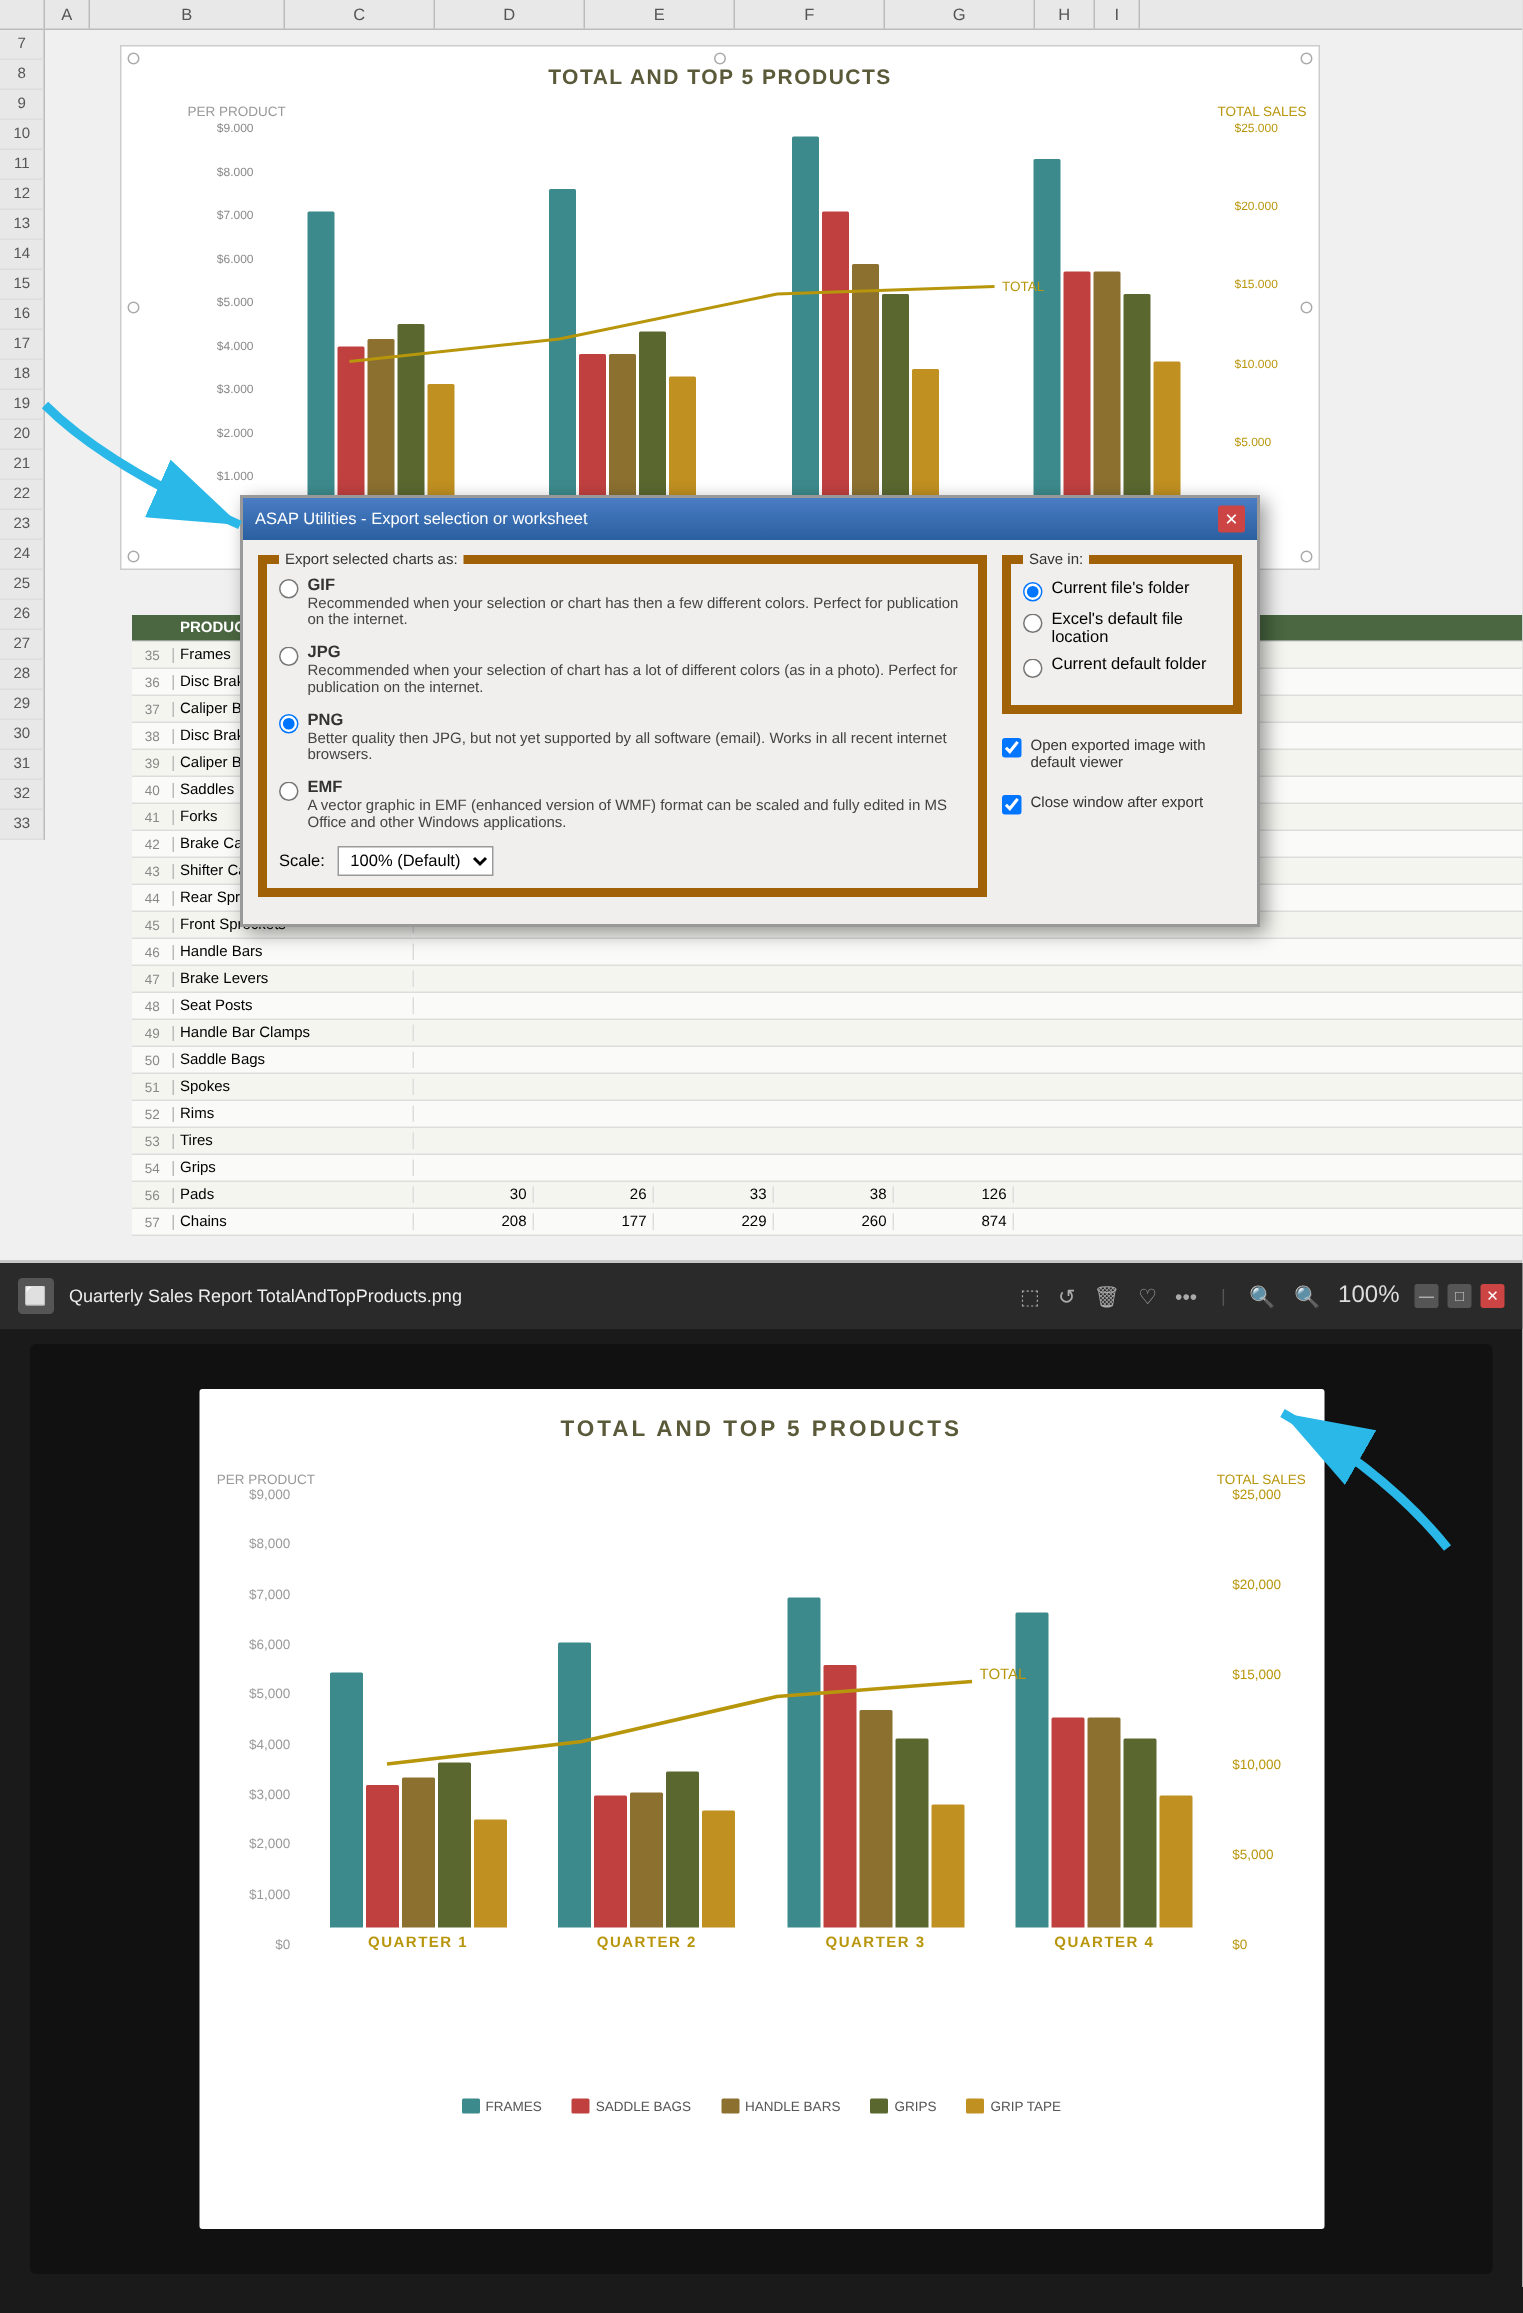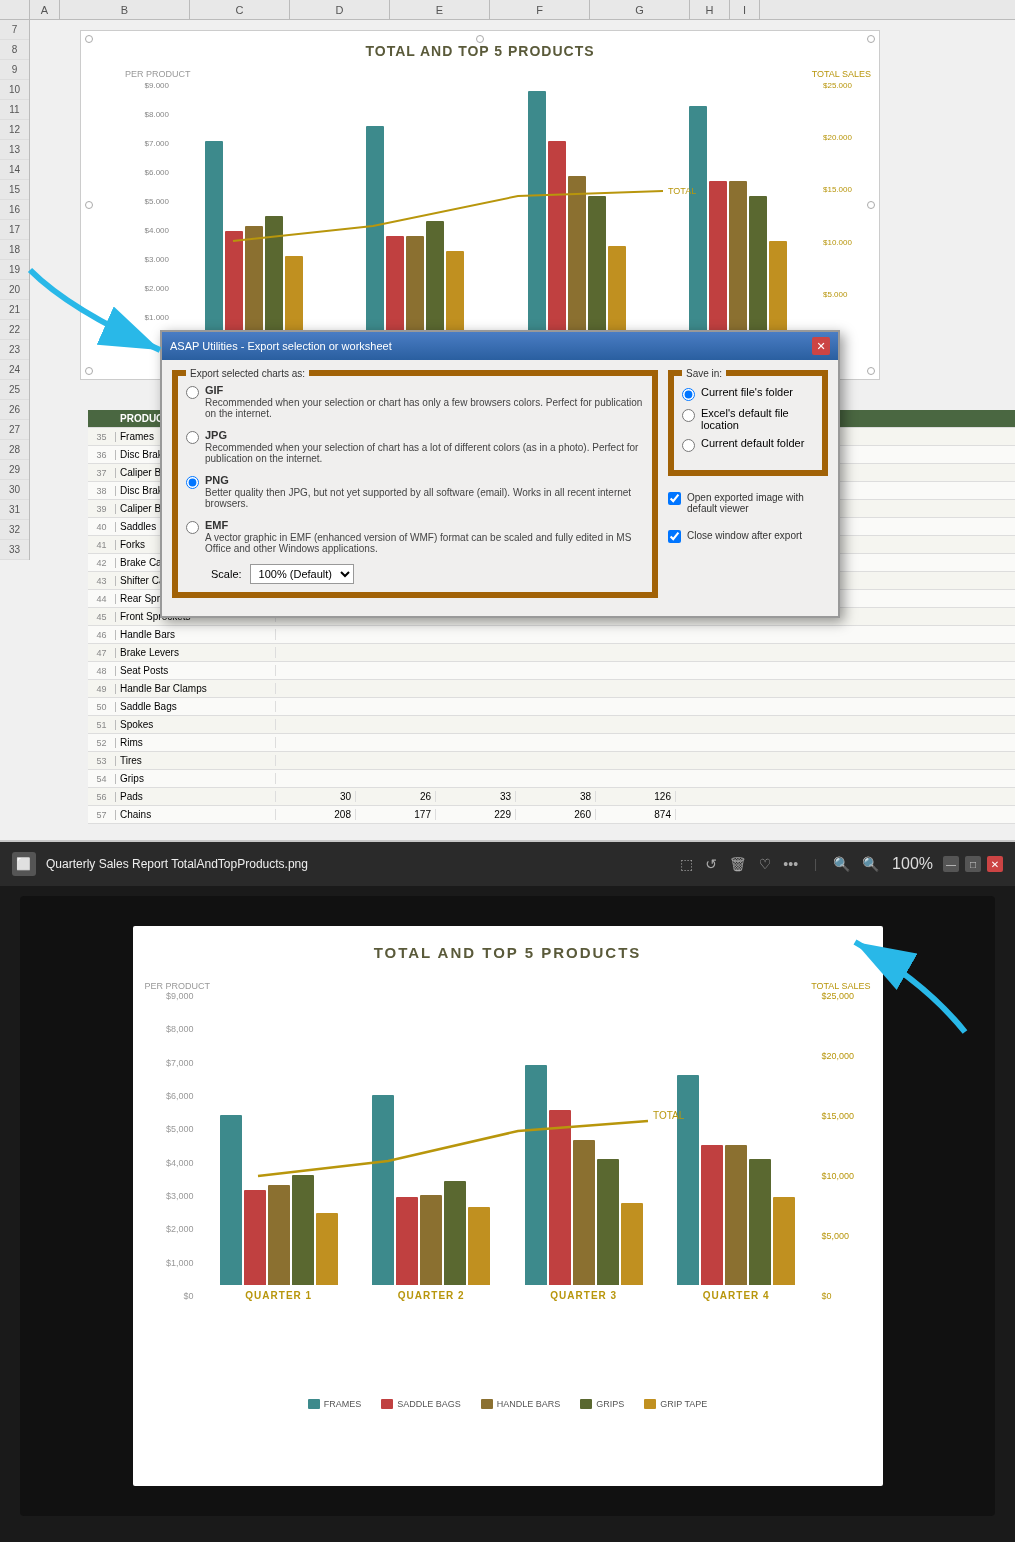--- a/index.html
+++ b/index.html
@@ -246,21 +246,20 @@
     .radio-desc {
       font-size: 10px;
       color: #444;
       margin-top: 1px;
     }
     .scale-row {
       display: flex;
       align-items: center;
       gap: 8px;
       margin-top: 6px;
-      margin-left: 25px;
     }
     .scale-select {
       padding: 2px 4px;
       font-size: 11px;
       border: 1px solid #999;
       background: white;
     }
     .checkbox-row {
       display: flex;
       align-items: flex-start;
@@ -950,21 +949,21 @@
     <div class="dialog-body">
 
       <div class="dialog-left">
         <div class="group-box">
           <span class="group-box-legend">Export selected charts as:</span>
 
           <div class="radio-row">
             <input type="radio" name="format" id="gif" style="">
             <div>
               <div class="radio-label">GIF</div>
-              <div class="radio-desc">Recommended when your selection or chart has only a few browsers colors. Perfect for publication on the internet.</div>
+              <div class="radio-desc">Recommended when your selection or chart has then a few different colors. Perfect for publication on the internet.</div>
             </div>
           </div>
 
           <div class="radio-row">
             <input type="radio" name="format" id="jpg" style="">
             <div>
               <div class="radio-label">JPG</div>
               <div class="radio-desc">Recommended when your selection of chart has a lot of different colors (as in a photo). Perfect for publication on the internet.</div>
             </div>
           </div>

